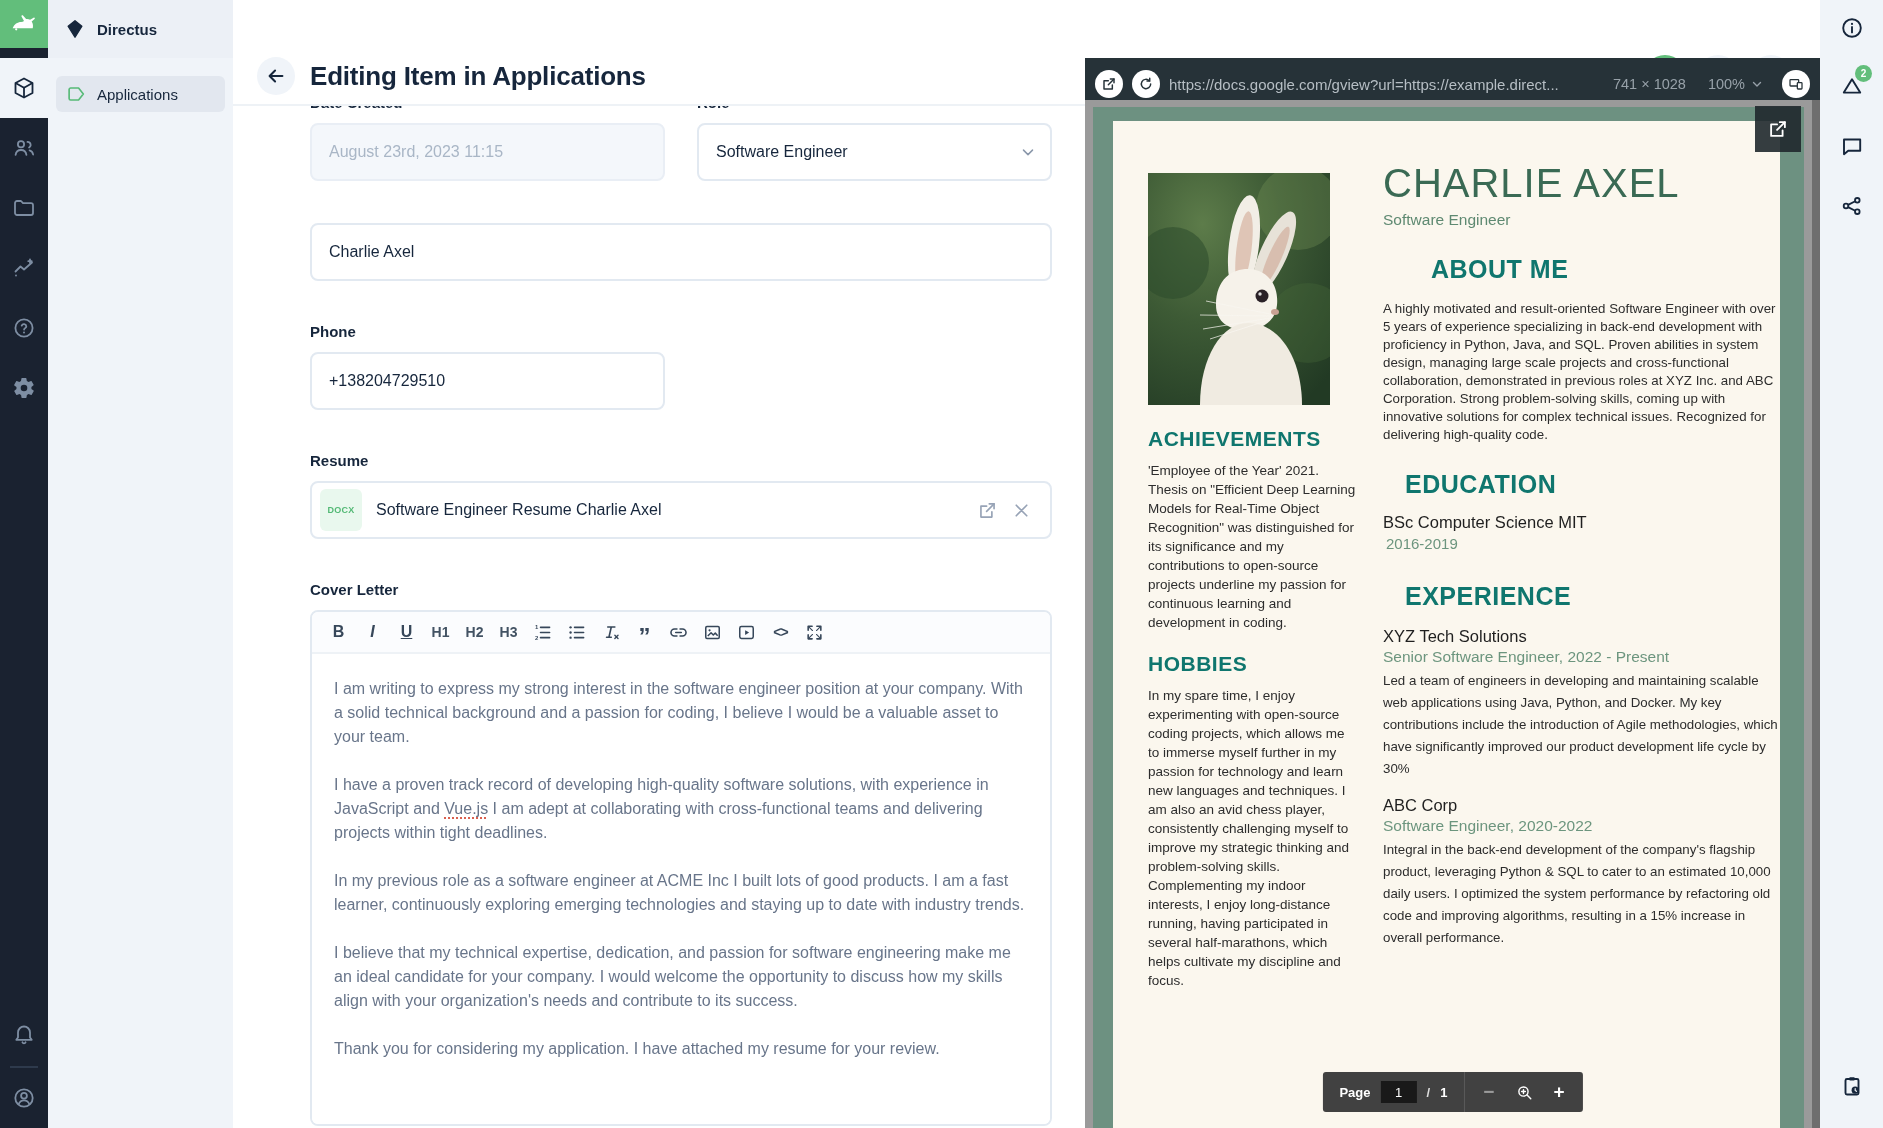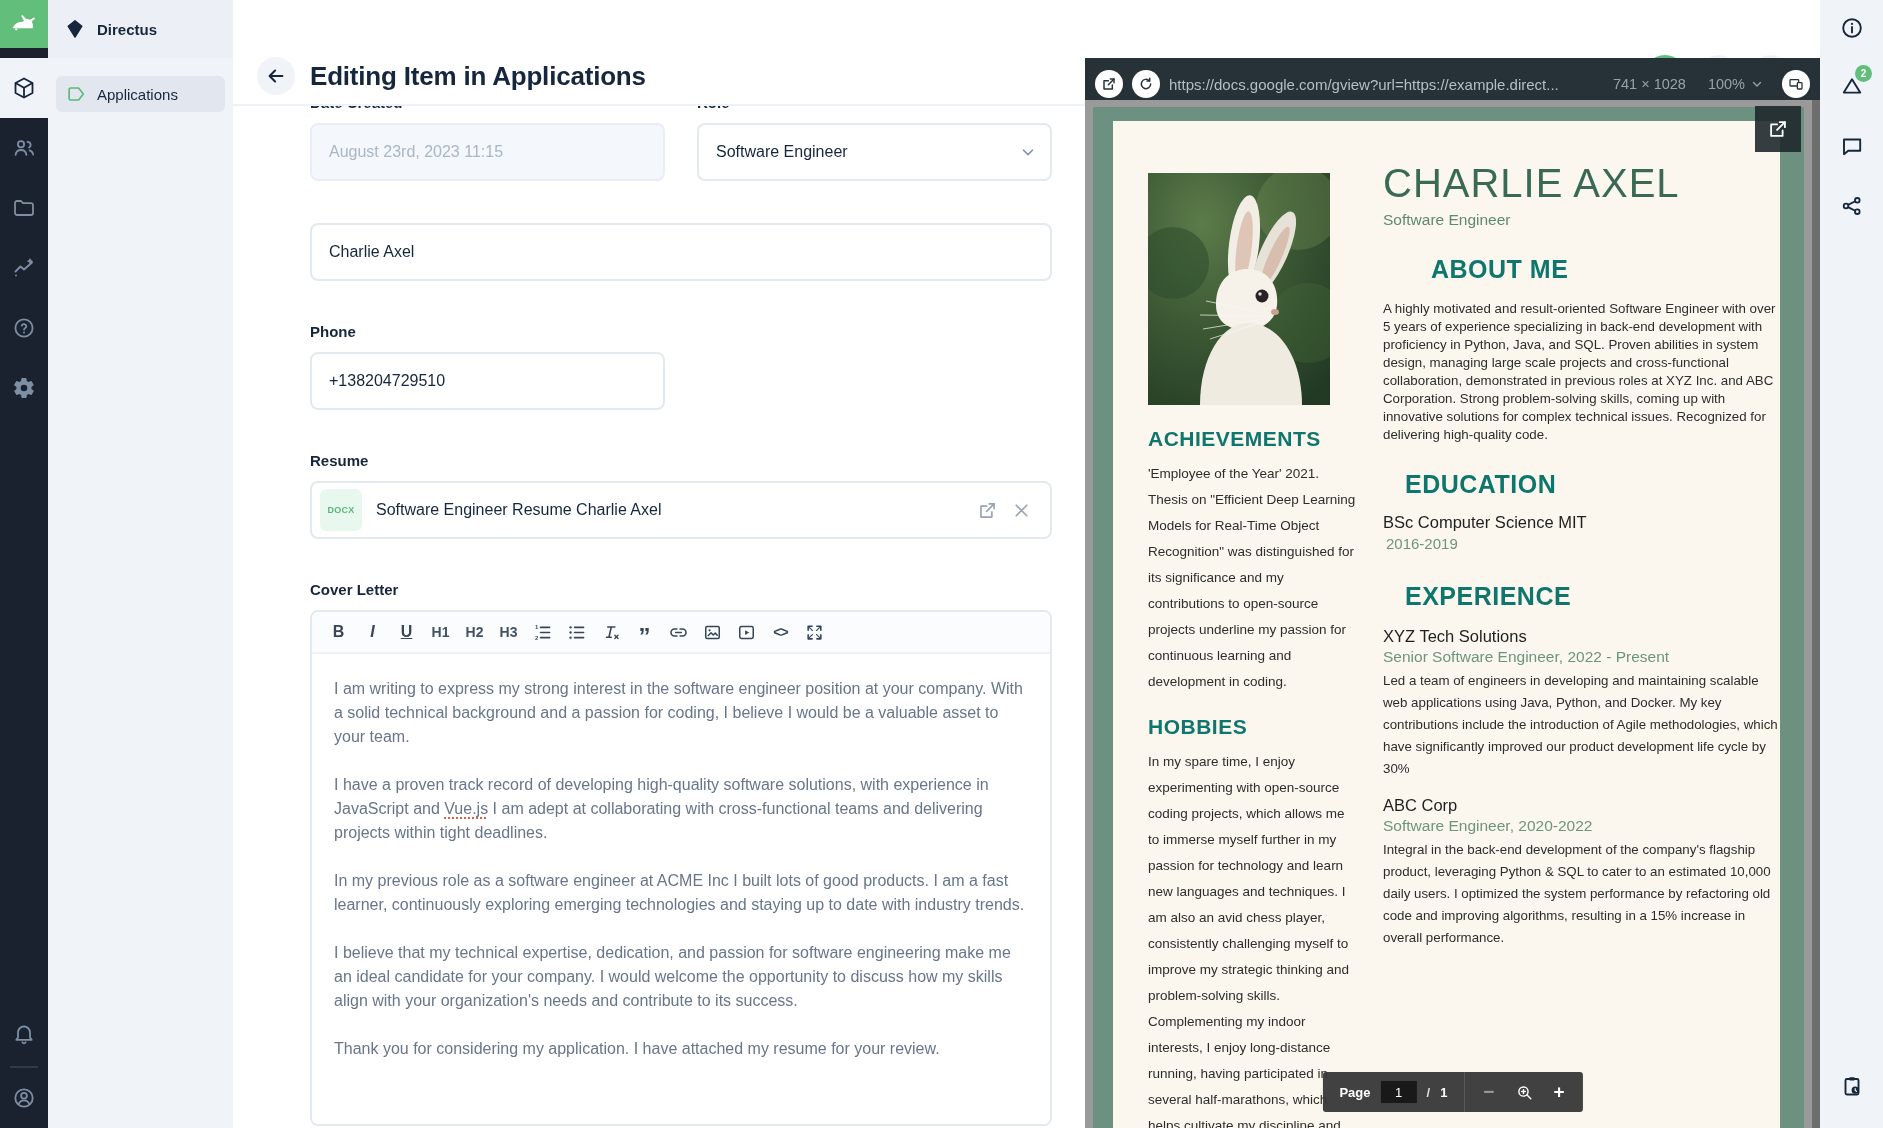--- a/index.html
+++ b/index.html
@@ -90,21 +90,21 @@
   .page { position:absolute; left:20px; top:14px; right:24px; bottom:-10px; background:#FBF7EE; }
   .launch-float { position:absolute; top:6px; right:19px; width:46px; height:46px; background:rgba(31,40,44,.9);
                   color:#fff; display:flex; align-items:center; justify-content:center; cursor:pointer; }
   .launch-float svg { width:22px; height:22px; }
 
   
   .col-left { position:absolute; left:35px; top:52px; width:211px; }
   .photo { width:182px; height:232px; display:block; }
   .doc-h { color:#0f766e; font-weight:600; letter-spacing:.5px; }
   .col-left .doc-h { font-size:21px; margin:22px 0 10px; }
-  .col-left p { font-size:13.5px; line-height:26px; color:#2D2D2D; }
+  .col-left p { font-size:13.5px; line-height:19px; color:#2D2D2D; }
   .col-left .doc-h.hob { margin-top:20px; }
   .col-right { position:absolute; left:270px; top:40px; width:400px; }
   .doc-name { font-size:40px; font-weight:500; color:#3A6A54; letter-spacing:1px; }
   .doc-sub { font-size:15.5px; color:#5E8971; margin-top:5px; }
   .h-about { font-size:25px; margin-top:26px; padding-left:48px; }
   .about-body { margin-top:16px; font-size:13.3px; line-height:18px; color:#2D2D2D; }
   .h-edu { font-size:25px; margin-top:26px; padding-left:22px; }
   .edu-degree { margin-top:14px; font-size:16.5px; color:#1F1F1F; }
   .edu-years { margin-top:3px; font-size:15px; color:#6C957E; padding-left:3px; }
   .h-exp { font-size:25px; margin-top:30px; padding-left:22px; }

